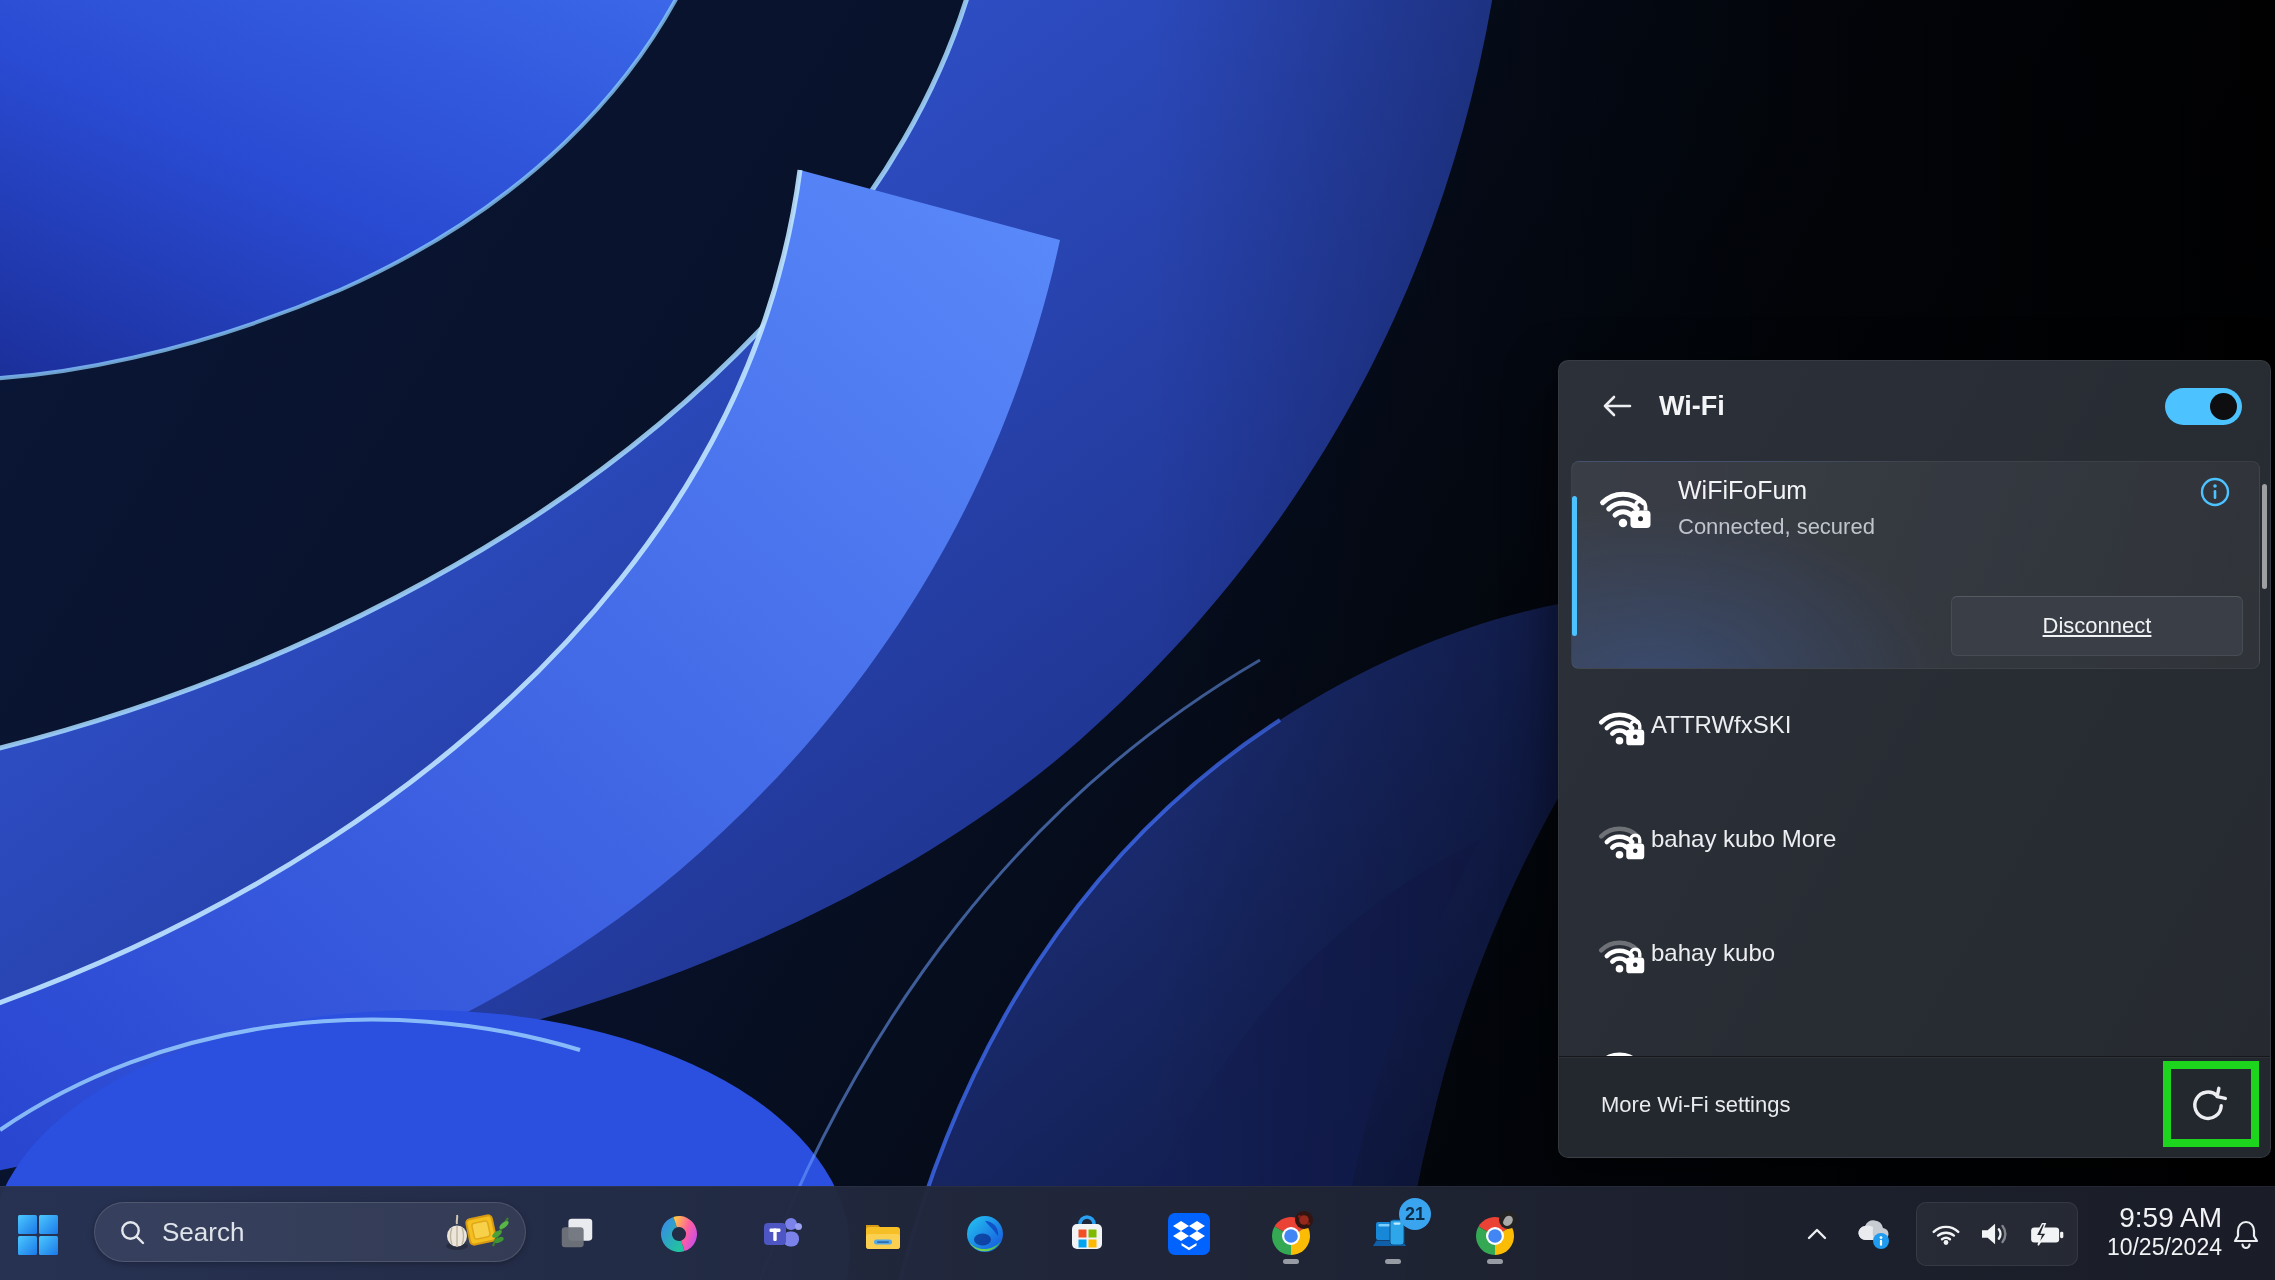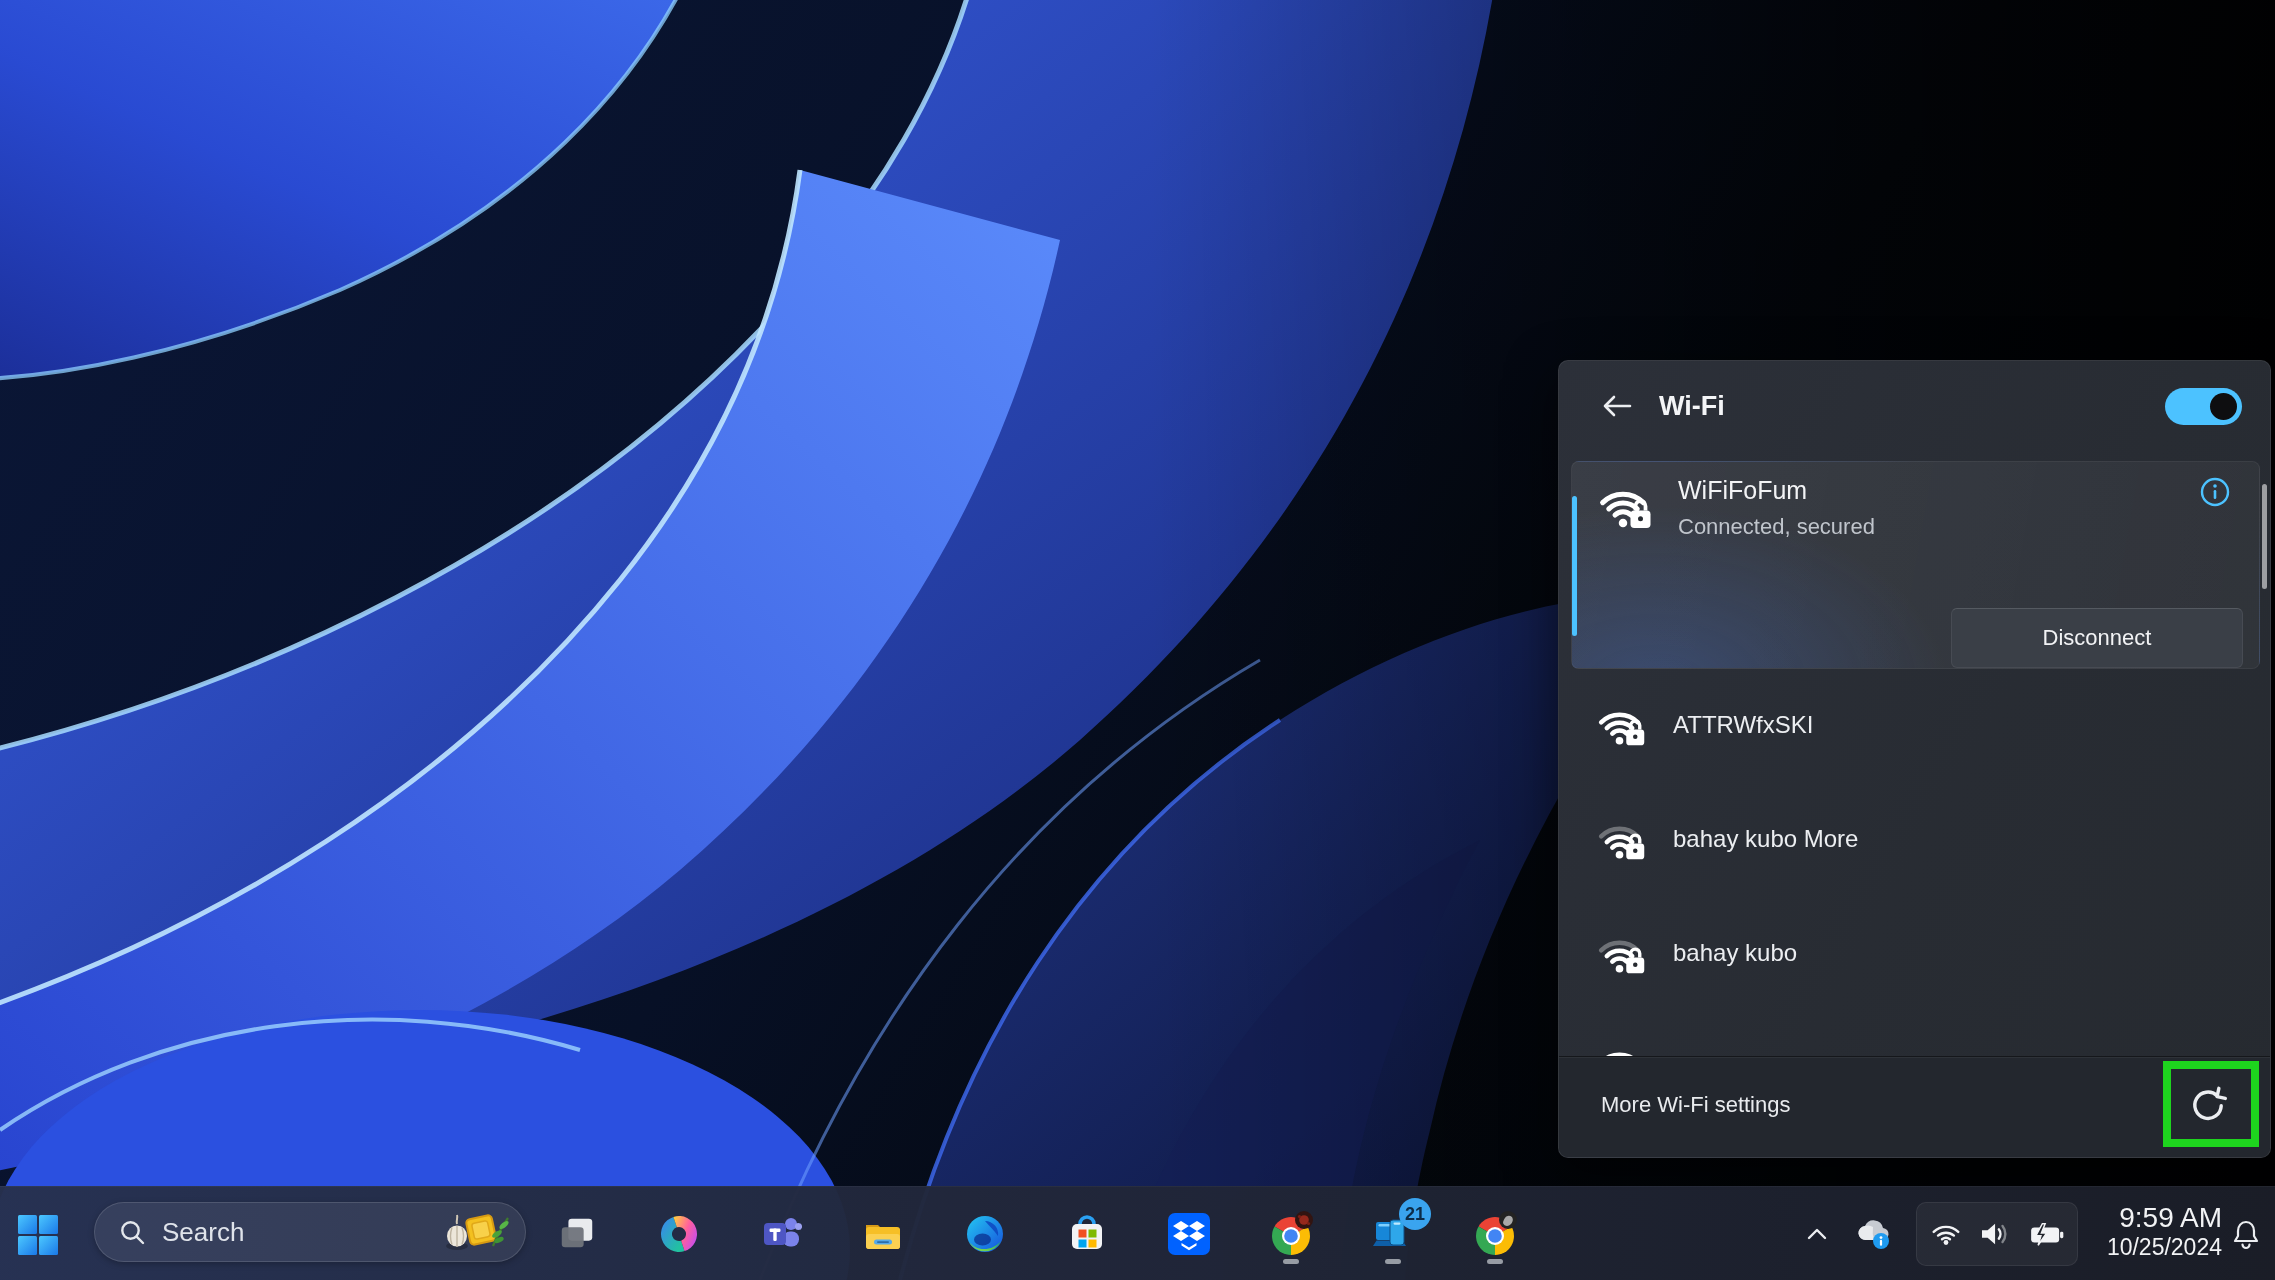--- a/index.html
+++ b/index.html
@@ -27,27 +27,27 @@
   .connected-card{position:absolute;left:12px;top:100px;width:689px;height:208px;border-radius:8px;
       background:
         radial-gradient(420px 260px at 12% 110%,rgba(64,105,195,0.35),rgba(64,105,195,0) 70%),
         linear-gradient(100deg,rgba(255,255,255,0.07),rgba(255,255,255,0.045));
       border:1px solid rgba(255,255,255,0.05);}
   .accent-bar{position:absolute;left:0px;top:34px;width:5px;height:140px;border-radius:3px;background:#4cc2ff;}
   .card-wifi-glyph{position:absolute;left:26px;top:16px;}
   .net-name{position:absolute;left:106px;top:14px;font-size:25px;color:#f2f3f5;}
   .net-status{position:absolute;left:106px;top:52px;font-size:22px;color:#c0c5cc;}
   .info-btn{position:absolute;right:28px;top:14px;width:32px;height:32px;cursor:pointer;}
-  .disconnect-btn{position:absolute;right:16px;bottom:0;width:292px;height:60px;border-radius:6px;
+  .disconnect-btn{position:absolute;right:16px;bottom:12px;width:292px;height:60px;border-radius:6px;
       background:#3a3f47;border:1px solid rgba(255,255,255,0.065);border-top-color:rgba(255,255,255,0.14);
-      display:flex;align-items:center;justify-content:center;font-size:22px;color:#f2f3f5;cursor:pointer;}
+      display:flex;align-items:center;justify-content:center;font-size:22px;color:#f2f3f5;cursor:pointer;text-decoration:underline;}
 
   .net-list{position:absolute;left:0;top:308px;width:100%;height:395px;overflow:hidden;}
   .net-row{position:absolute;left:0;width:100%;height:80px;display:flex;align-items:center;
-      padding-left:38px;gap:22px;cursor:pointer;}
+      padding-left:38px;cursor:pointer;}
   .net-row .label{font-size:24px;color:#eceef1;}
   .wifi-glyph .arc{fill:none;stroke:#fff;stroke-width:4;stroke-linecap:round;}
   .wifi-glyph.medium .arc3{opacity:0.32;}
 
   .panel-footer{position:absolute;left:0;bottom:0;width:100%;height:101px;background:#23272e;
       border-top:1px solid rgba(0,0,0,0.4);box-shadow:0 1px 0 rgba(255,255,255,0.05) inset;}
   .more-settings{position:absolute;left:42px;top:0;height:95px;display:flex;align-items:center;
       font-size:22px;color:#e9ebee;cursor:pointer;}
   .refresh-btn{position:absolute;right:38px;top:24px;width:48px;height:48px;display:flex;
       align-items:center;justify-content:center;cursor:pointer;}

